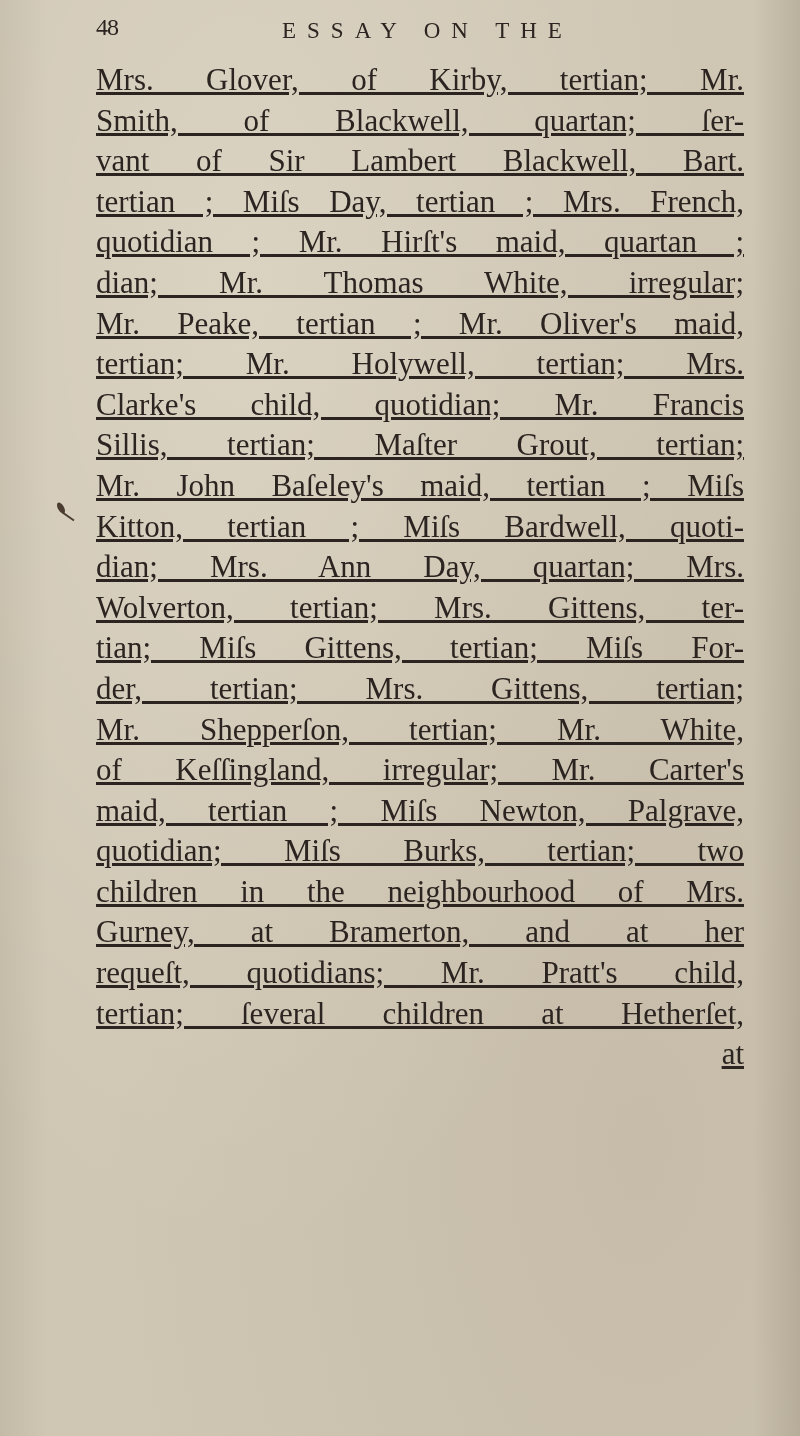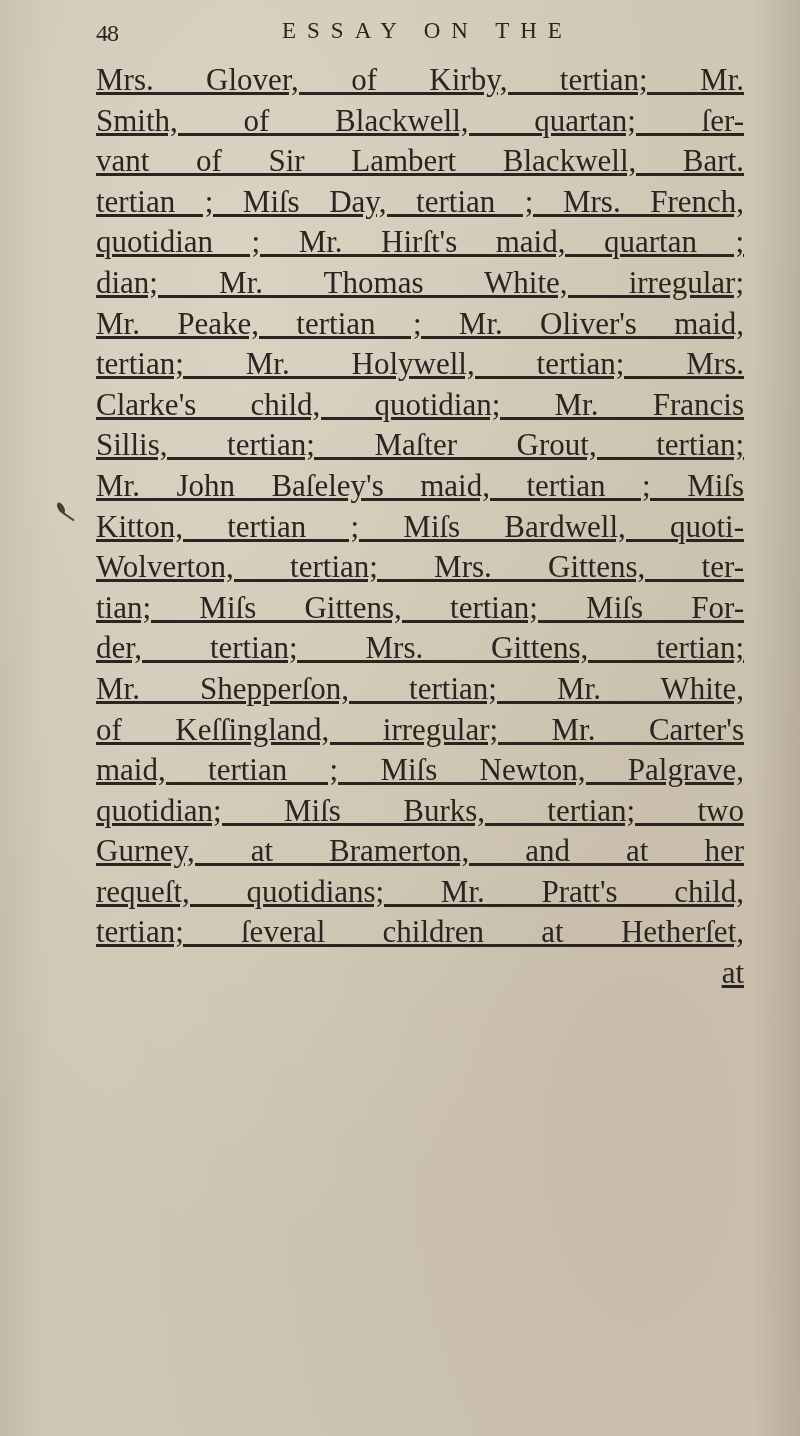--- a/index.html
+++ b/index.html
@@ -12,21 +12,21 @@
       linear-gradient(90deg, rgba(90,80,60,0.10) 0%, rgba(0,0,0,0) 6%, rgba(0,0,0,0) 94%, rgba(90,80,60,0.18) 100%);
     font-family: "Liberation Serif", "DejaVu Serif", serif;
     color: #2b2420;
     position: relative;
   }
   .page { position: absolute; left: 0; top: 0; width: 800px; height: 1436px; }
   .running-head {
     position: absolute; top: 14px; left: 96px; width: 650px; height: 36px;
   }
   .page-number {
-    position: absolute; left: 0; top: 6px; font-size: 24px; letter-spacing: -1px;
+    position: absolute; left: 0; top: 0; font-size: 24px; letter-spacing: -1px;
   }
   .header-title {
     position: absolute; left: 186px; top: 4px; font-size: 23px;
     letter-spacing: 11px; font-weight: normal;
   }
   .body-text {
     position: absolute; left: 96px; top: 60px; width: 648px;
   }
   .line {
     display: block; height: 40.6px; line-height: 40.6px;
@@ -60,25 +60,27 @@
     <span class="line">vant of Sir Lambert Blackwell, Bart.</span>
     <span class="line">tertian ; Miſs Day, tertian ; Mrs. French,</span>
     <span class="line">quotidian ; Mr. Hirſt's maid, quartan ;</span>
     <span class="line">dian; Mr. Thomas White, irregular;</span>
     <span class="line">Mr. Peake, tertian ; Mr. Oliver's maid,</span>
     <span class="line">tertian; Mr. Holywell, tertian; Mrs.</span>
     <span class="line">Clarke's child, quotidian; Mr. Francis</span>
     <span class="line">Sillis, tertian; Maſter Grout, tertian;</span>
     <span class="line">Mr. John Baſeley's maid, tertian ; Miſs</span>
     <span class="line">Kitton, tertian ; Miſs Bardwell, quoti-</span>
+    <span class="line">dian; Mrs. Ann Day, quartan; Mrs.</span>
     <span class="line">Wolverton, tertian; Mrs. Gittens, ter-</span>
     <span class="line">tian; Miſs Gittens, tertian; Miſs For-</span>
     <span class="line">der, tertian; Mrs. Gittens, tertian;</span>
     <span class="line">Mr. Shepperſon, tertian; Mr. White,</span>
     <span class="line">of Keſſingland, irregular; Mr. Carter's</span>
     <span class="line">maid, tertian ; Miſs Newton, Palgrave,</span>
     <span class="line">quotidian; Miſs Burks, tertian; two</span>
+    <span class="line">children in the neighbourhood of Mrs.</span>
     <span class="line">Gurney, at Bramerton, and at her</span>
     <span class="line">requeſt, quotidians; Mr. Pratt's child,</span>
     <span class="line">tertian; ſeveral children at Hetherſet,</span>
     <span class="line last">at</span>
   </div>
 </div>
 
 </body></html>

